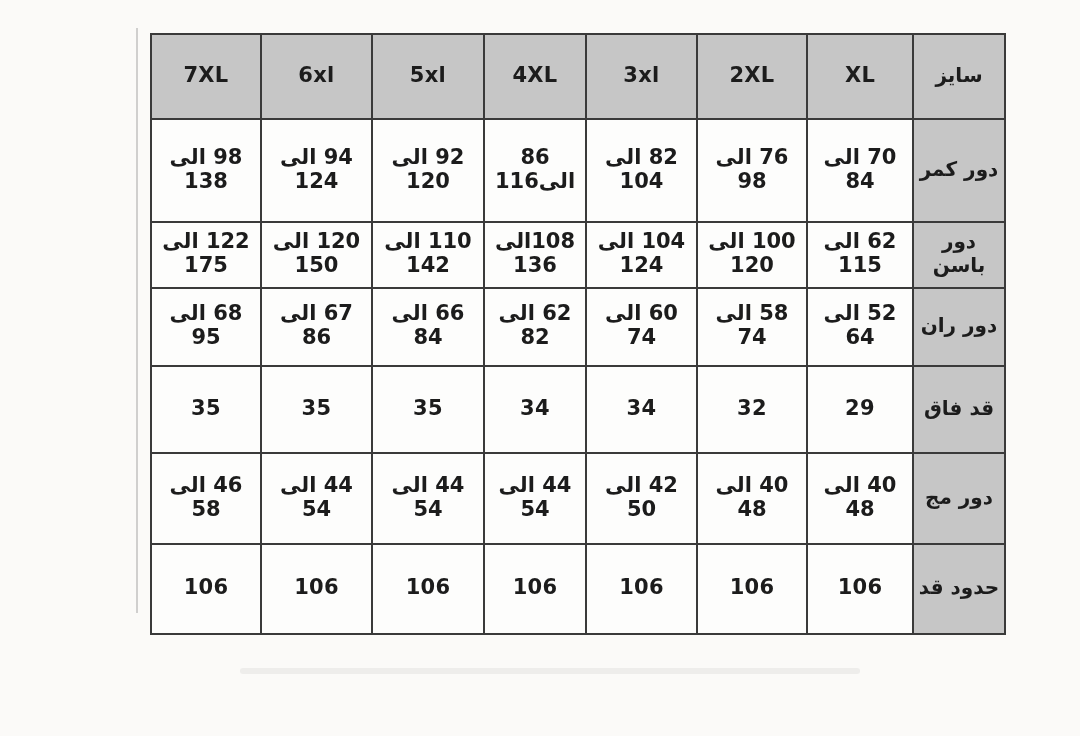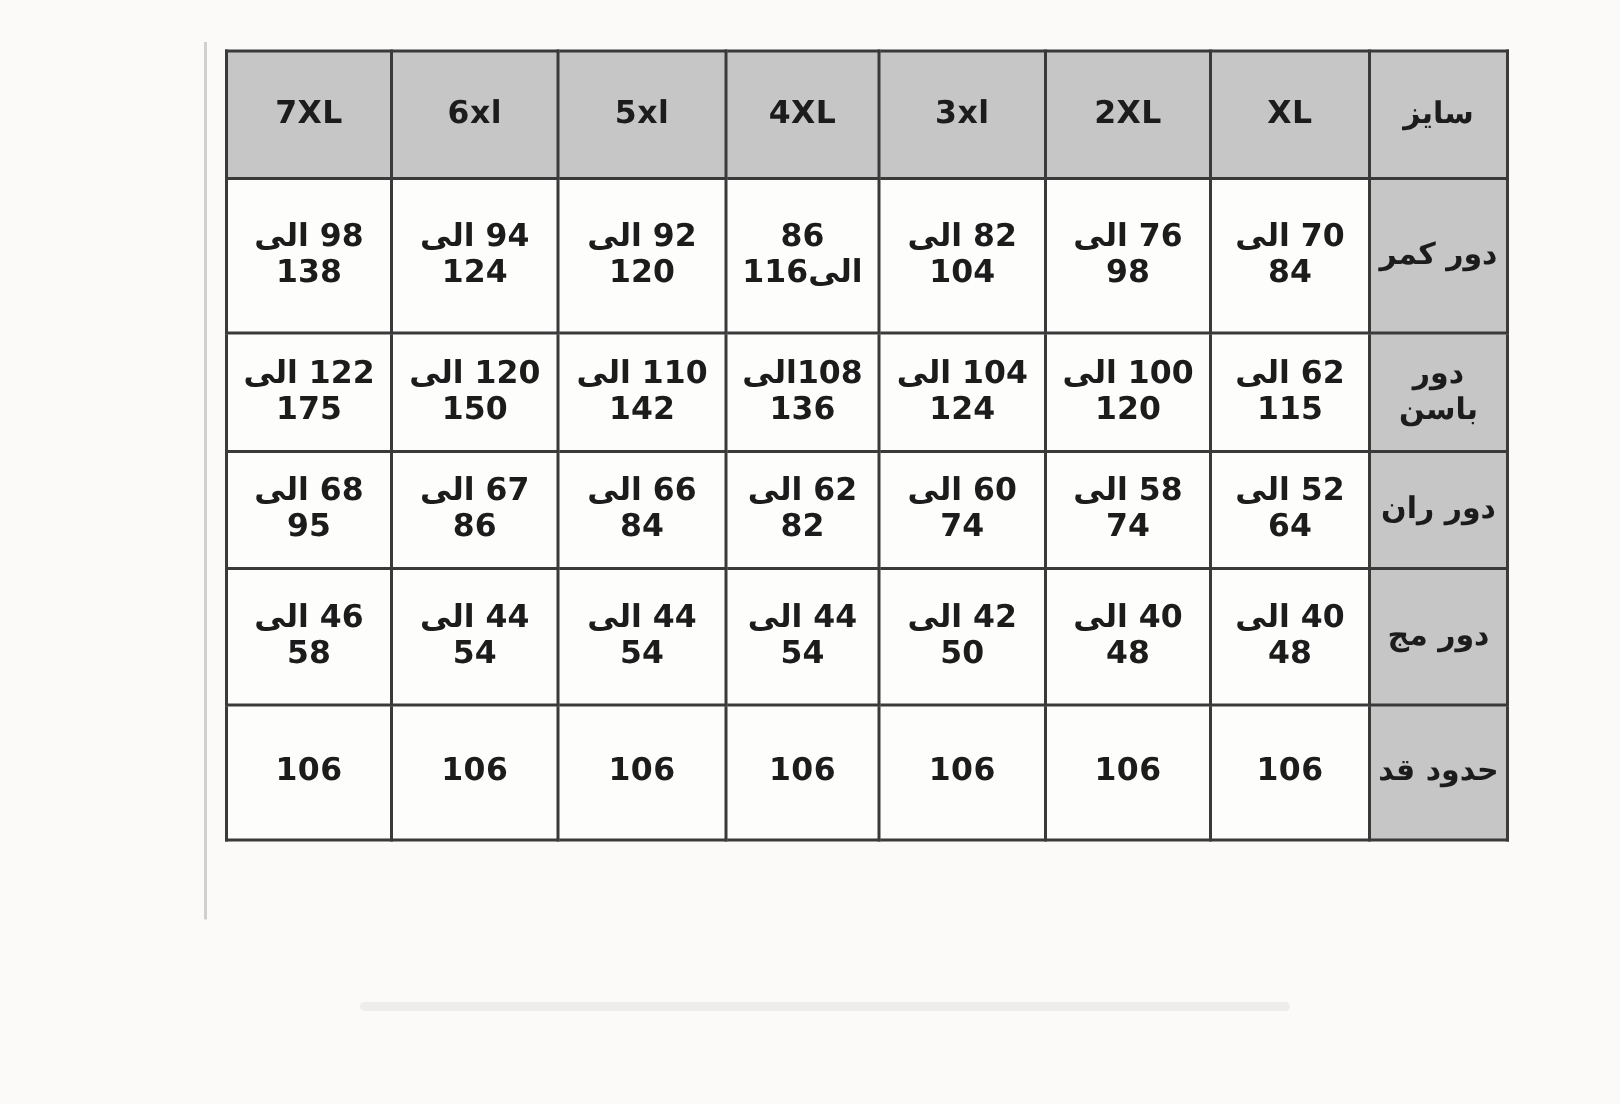--- a/index.html
+++ b/index.html
@@ -45,21 +45,21 @@
   .size-table td.hdr {
     background: #c6c6c6;
     font-size: 21px;
   }
   .size-table td.lbl {
     background: #c6c6c6;
     font-size: 20px;
   }
   tr.r0 { height: 85px; }
   tr.r1 { height: 103px; }
-  tr.r2 { height: 79px; }
+  tr.r2 { height: 66px; }
   tr.r3 { height: 78px; }
   tr.r4 { height: 87px; }
   tr.r5 { height: 91px; }
   tr.r6 { height: 90px; margin-left: 16px; }
   
   .bottom-smudge {
     position: absolute;
     left: 240px;
     top: 668px;
     width: 620px;
@@ -118,20 +118,30 @@
     <tr class="r3">
       <td>68 الى 95</td>
       <td>67 الى 86</td>
       <td>66 الى 84</td>
       <td>62 الى 82</td>
       <td>60 الى 74</td>
       <td>58 الى 74</td>
       <td>52 الى 64</td>
       <td class="lbl">دور ران</td>
     </tr>
+    <tr class="r4">
+      <td>35</td>
+      <td>35</td>
+      <td>35</td>
+      <td>34</td>
+      <td>34</td>
+      <td>32</td>
+      <td>29</td>
+      <td class="lbl">قد فاق</td>
+    </tr>
     <tr class="r5">
       <td>46 الى 58</td>
       <td>44 الى 54</td>
       <td>44 الى 54</td>
       <td>44 الى 54</td>
       <td>42 الى 50</td>
       <td>40 الى 48</td>
       <td>40 الى 48</td>
       <td class="lbl">دور مج</td>
     </tr>

